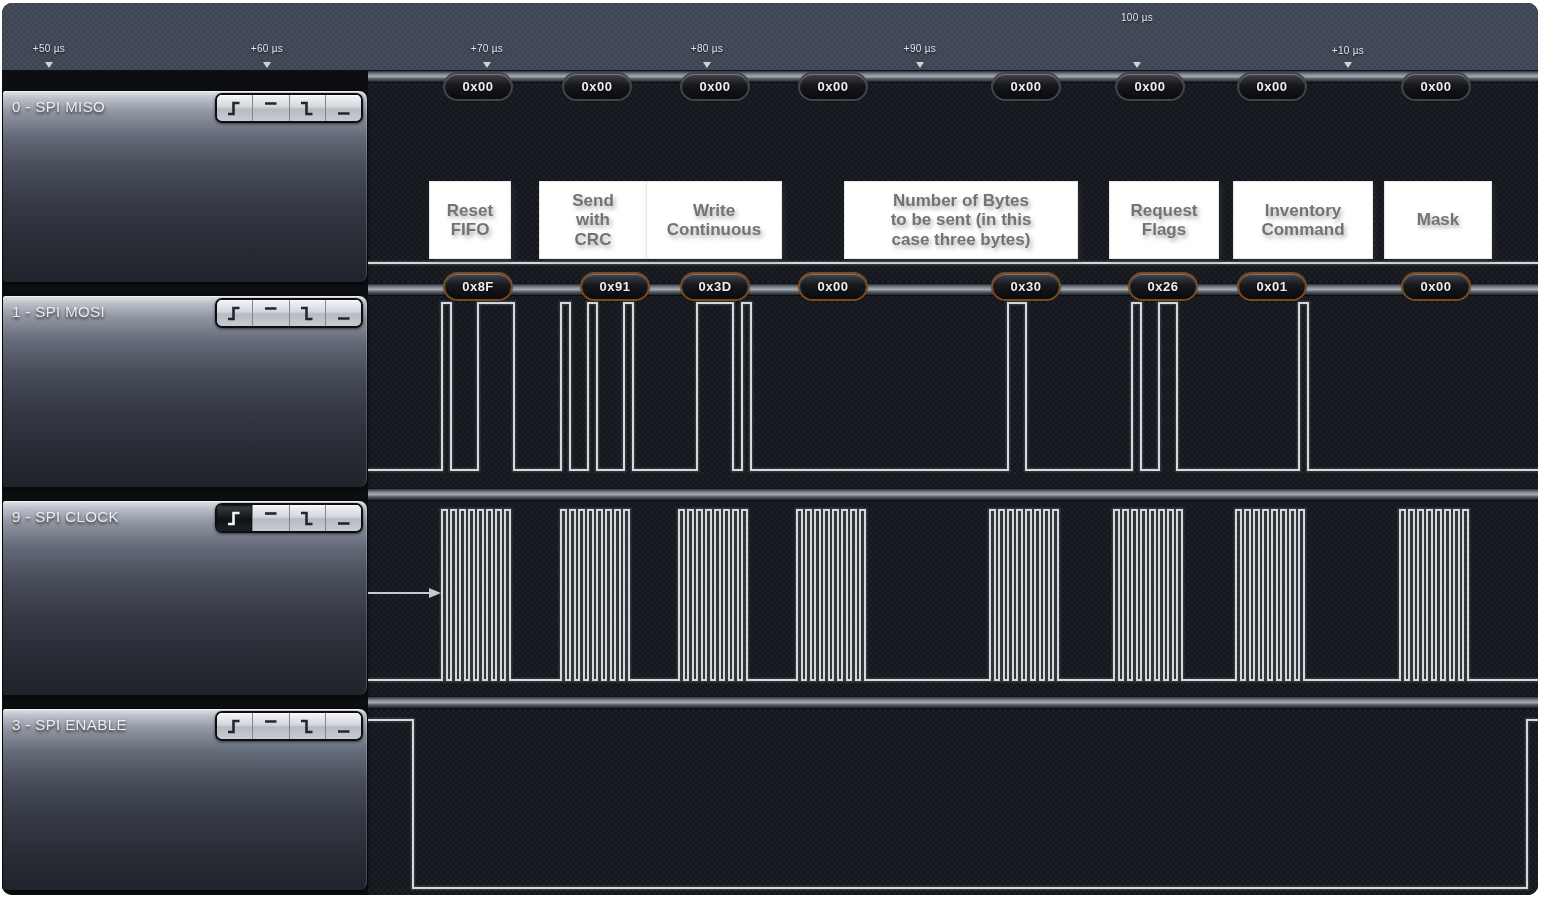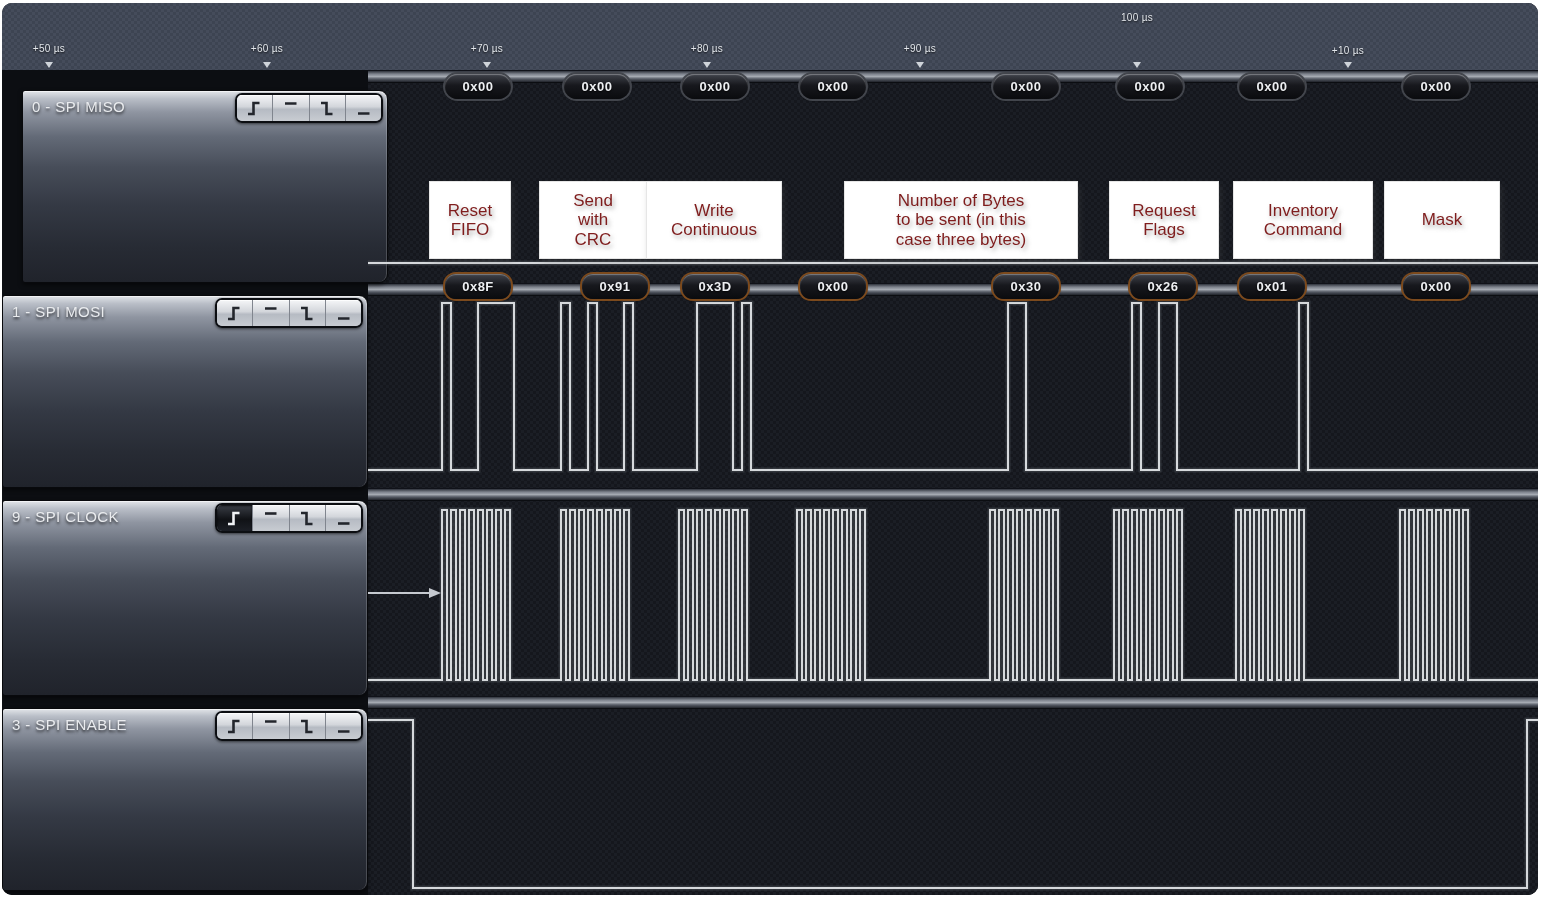--- a/index.html
+++ b/index.html
@@ -40,23 +40,23 @@
   .tbtn:last-child{border-right:none;}
   .tbtn svg{stroke:#23262c;}
   .tbtn.active{background:linear-gradient(180deg,#3a3e46 0%,#101216 55%,#1c1f26 100%);
        box-shadow:inset 0 1px 2px rgba(0,0,0,.8);}
   .tbtn.active svg{stroke:#f0f2f5;}
   .bubble{position:absolute;width:66px;height:25px;border-radius:13px;box-sizing:border-box;
        background:linear-gradient(180deg,#41444c 0%,#17181d 45%,#0a0b0e 100%);
        color:#edeff2;font-size:13px;font-weight:bold;text-align:center;line-height:25px;
        letter-spacing:.5px;text-shadow:0 1px 2px #000;
        box-shadow:inset 0 1px 1px rgba(255,255,255,.3),0 0 0 2px #42454c,0 1px 3px rgba(0,0,0,.8);}
-  .bubble.mosi{box-shadow:inset 0 1px 1px rgba(255,255,255,.3),0 0 0 2px #7c4a1d,0 1px 3px rgba(0,0,0,.8);border-radius:11px;}
+  .bubble.mosi{box-shadow:inset 0 1px 1px rgba(255,255,255,.3),0 0 0 2px #7c4a1d,0 1px 3px rgba(0,0,0,.8);}
   .ann{position:absolute;top:179px;height:76px;background:#ffffff;display:flex;align-items:center;
-       justify-content:center;text-align:center;white-space:pre-line;color:#7f1d1d;font-weight:normal;
+       justify-content:center;text-align:center;white-space:pre-line;color:#737373;font-weight:bold;
        font-size:17px;line-height:1.12;box-sizing:border-box;padding:0 3px;
        text-shadow:2px 3px 4px rgba(110,110,110,.55);
        box-shadow:0 0 0 1px #e6e6e6,2px 3px 7px rgba(90,90,90,.35);}
   .wave{position:absolute;}
 </style>
 </head>
 <body>
 
 <div class="stage">
   <div class="panel">
@@ -78,21 +78,21 @@
       </div>
     <div class="leftcol"></div>
     <div class="wavebg checker-d"></div>
     <div id="seps">
         <div class="sep" style="top: 67px;"></div>
         <div class="sep" style="top: 280px;"></div>
         <div class="sep" style="top: 485px;"></div>
         <div class="sep" style="top: 693px;"></div>
       </div>
     <div id="rows">
-        <div class="chpanel" style="top: 87px; height: 193px; margin-left: 20px;">
+        <div class="chpanel" style="top: 87px; height: 193px;">
           <div class="chname">0 - SPI MISO</div>
           <div class="btngroup">
             <div class="tbtn">
               <svg viewBox="0 0 21 21" width="21" height="21">
                 <path d="M4 16 H9.5 V5 H15.5" fill="none" stroke-width="2.6"></path>
               </svg>
             </div>
             <div class="tbtn">
               <svg viewBox="0 0 21 21" width="21" height="21">
                 <path d="M5 5.5 H16.5" fill="none" stroke-width="2.6"></path>
@@ -232,16 +232,16 @@
 CRC</div>
         <div class="ann" style="left: 645px; width: 134px;">Write
 Continuous</div>
         <div class="ann" style="left: 843px; width: 232px;">Number of Bytes
 to be sent (in this
 case three bytes)</div>
         <div class="ann" style="left: 1108px; width: 108px;">Request
 Flags</div>
         <div class="ann" style="left: 1232px; width: 138px;">Inventory
 Command</div>
-        <div class="ann" style="left: 1383px; width: 114px;">Mask</div>
+        <div class="ann" style="left: 1383px; width: 106px;">Mask</div>
       </div>
   </div>
 </div>
 
 </body></html>

